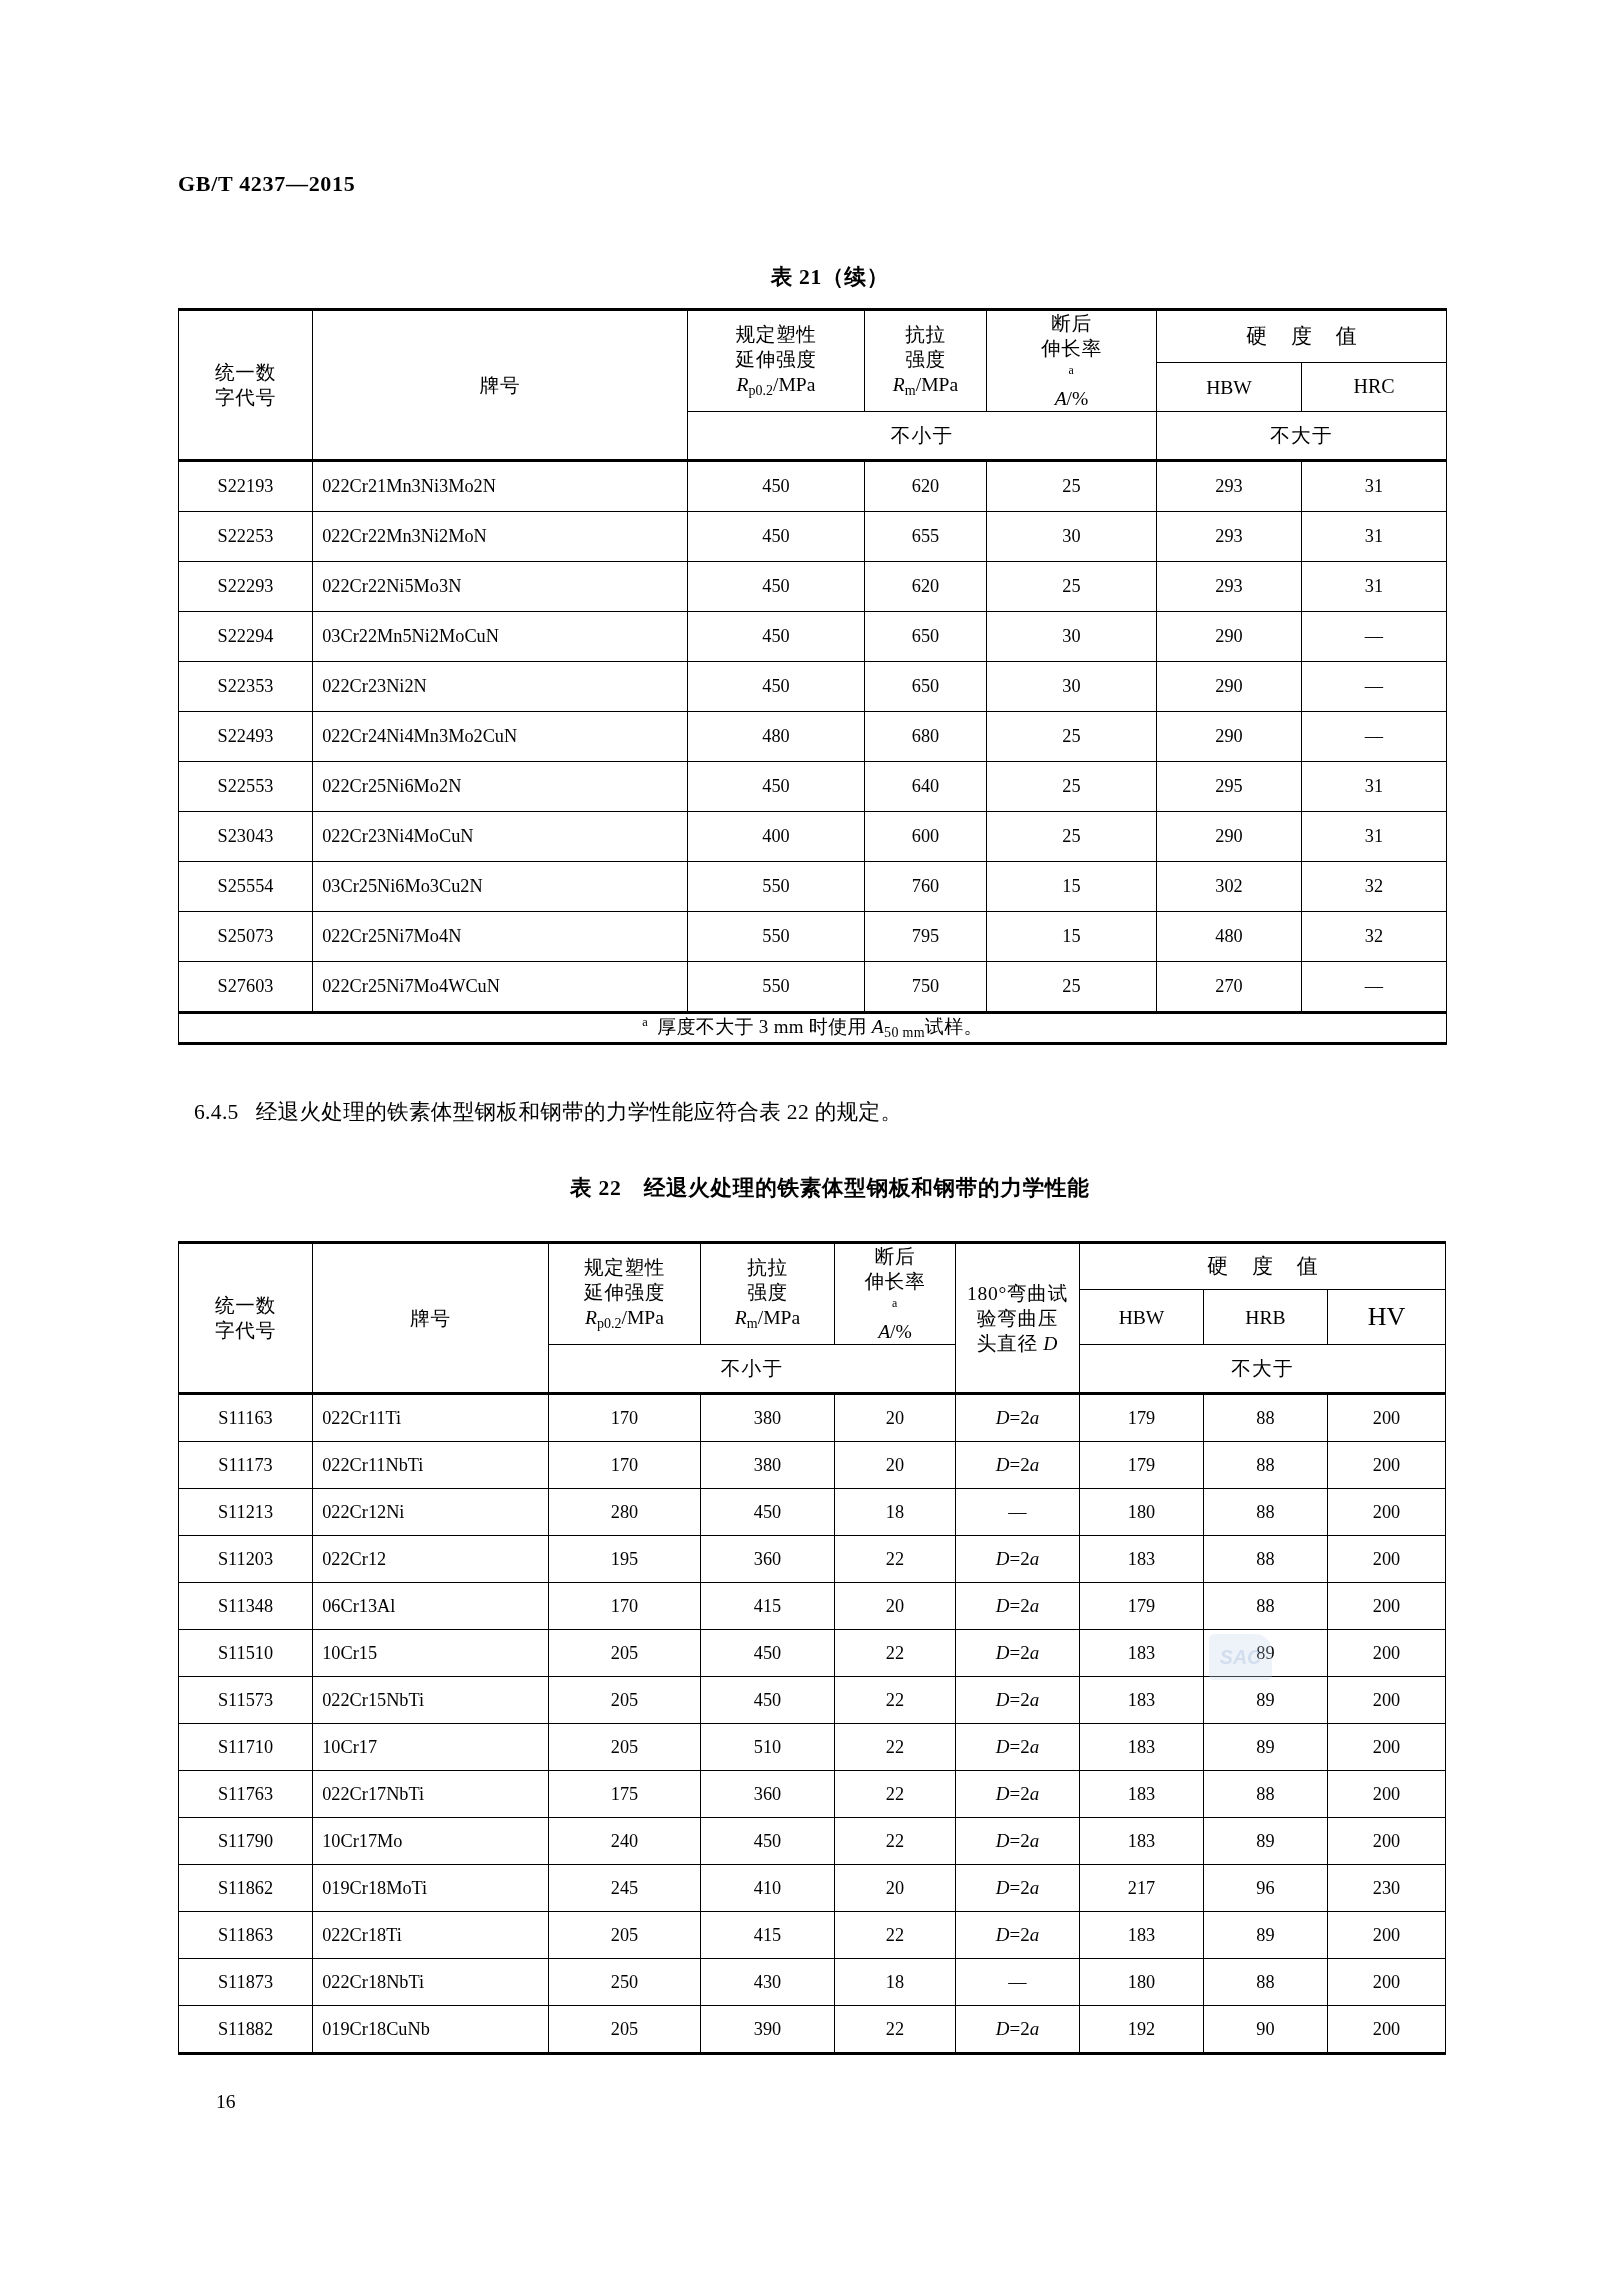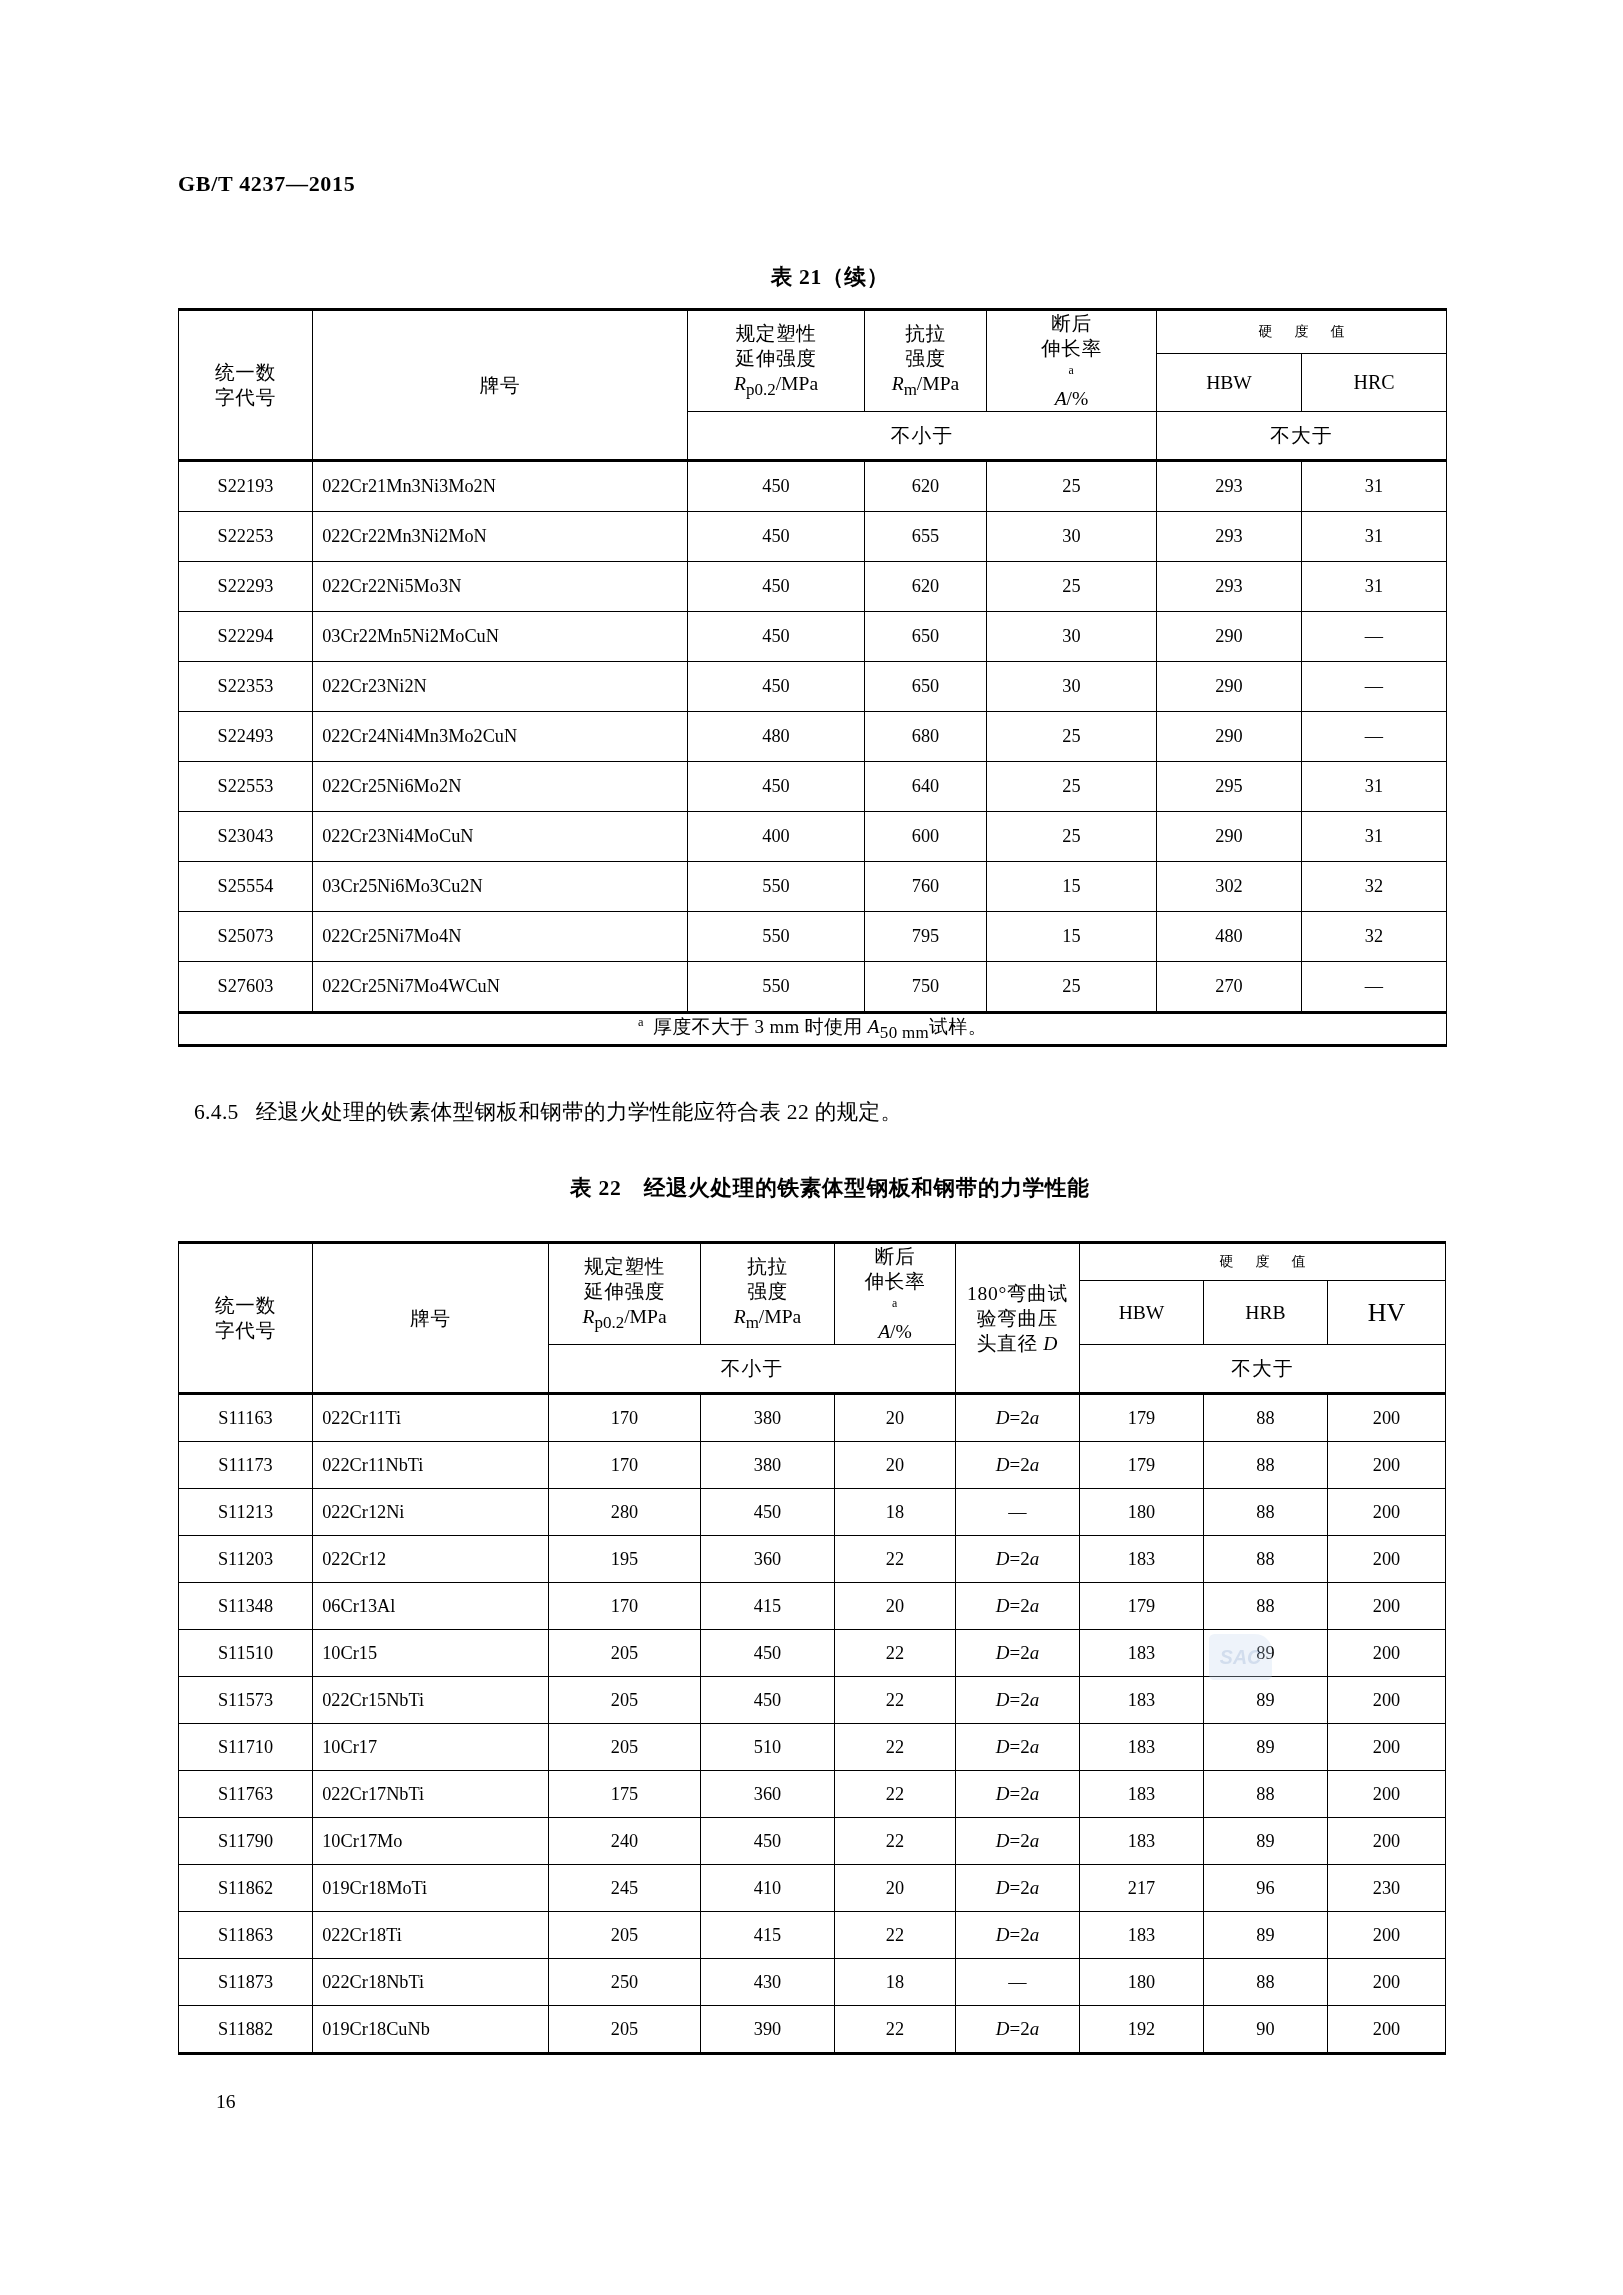--- a/index.html
+++ b/index.html
@@ -71,24 +71,24 @@
     text-align: center;
     vertical-align: middle;
     font-weight: normal;
     line-height: 1.28;
   }
   table.gbt .tb-top { border-top-width: 3.3px; }
   table.gbt .tb-bot { border-bottom-width: 3.3px; margin-left: 36px; }
   table.gbt .lft { text-align: left; padding-left: 9.2px; }
   .hdr-stack span { display: block; }
   .hdr-stack .l1, .hdr-stack .l2 { font-size: 19.6px; letter-spacing: 0.7px; }
-  .hdr-wide { letter-spacing: 9.2px; text-indent: 9.2px; font-size: 14px; }
+  .hdr-wide { letter-spacing: 9.2px; text-indent: 9.2px; font-size: 21px; }
   .sym { font-family: "Liberation Serif", serif; font-size: 19.6px; }
   .sym i { font-style: italic; }
-  sub.small { font-size: 17px; vertical-align: -0.3em; text-align: center; }
+  sub.small { font-size: 14px; vertical-align: -0.3em; text-align: center; }
   sup.fn { font-size: 11.8px; vertical-align: 0.55em; }
   .unit-label { font-size: 19.6px; letter-spacing: 1.3px; }
   .dash { font-family: "Liberation Serif", serif; }
   .note-cell {
     text-align: left;
     padding: 10.5px 0 10.5px 38px;
     font-size: 19px;
     letter-spacing: 0.3px;
   }
   .note-cell .mark { font-size: 12.4px; vertical-align: 0.6em; margin-right: 9.2px; }

